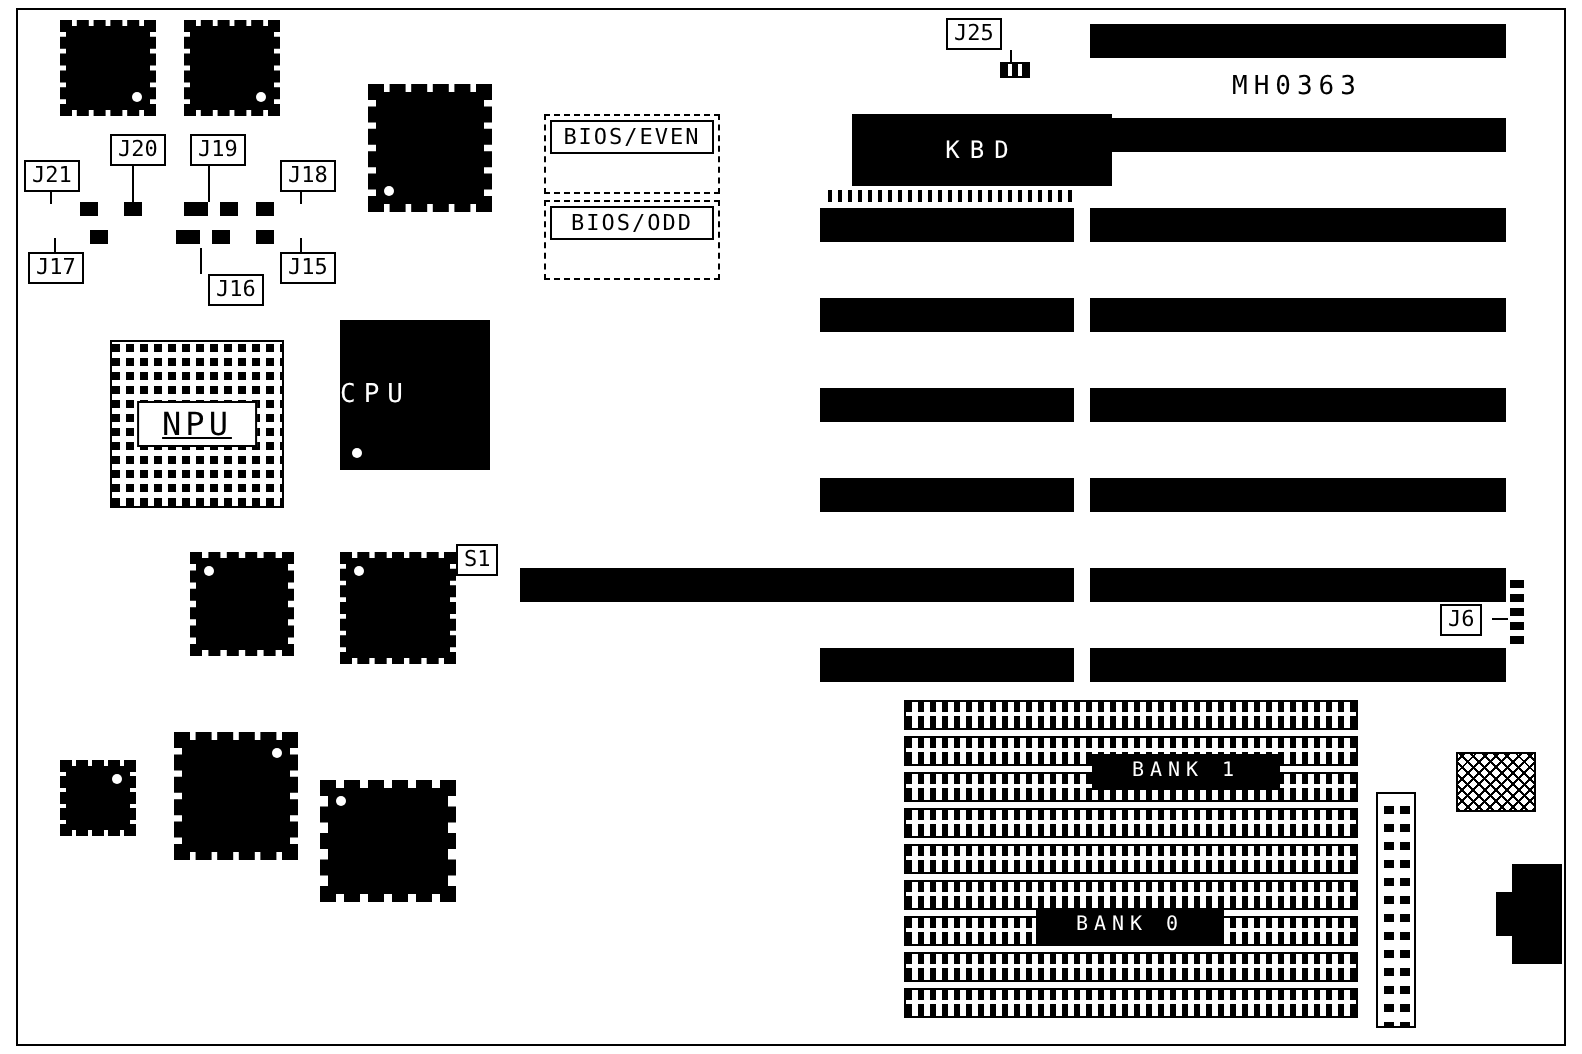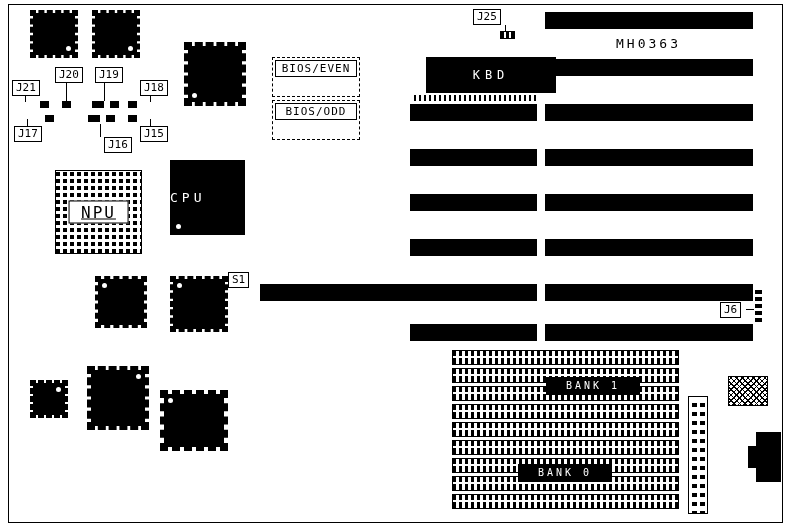--- a/index.html
+++ b/index.html
@@ -157,19 +157,19 @@
   <div class="simm" style="left:452px;top:368px;width:225px;"></div>
   <div class="simm" style="left:452px;top:386px;width:225px;"></div>
   <div class="simm" style="left:452px;top:404px;width:225px;"></div>
   <div class="simm" style="left:452px;top:422px;width:225px;"></div>
   <div class="simm" style="left:452px;top:440px;width:225px;"></div>
   <div class="simm" style="left:452px;top:458px;width:225px;"></div>
   <div class="simm" style="left:452px;top:476px;width:225px;"></div>
   <div class="simm" style="left:452px;top:494px;width:225px;"></div>
 
   <div class="bank" style="left:546px;top:377px;width:92px;">BANK 1</div>
-  <div class="bank" style="left:518px;top:454px;width:92px;margin-top:10px;">BANK 0</div>
+  <div class="bank" style="left:518px;top:454px;width:92px;">BANK 0</div>
 
   <div class="dipstrip" style="left:688px;top:396px;width:18px;height:116px;"></div>
   <div class="xhatch" style="left:728px;top:376px;width:38px;height:28px;"></div>
   <div class="abs" style="position:absolute;left:756px;top:432px;width:25px;height:50px;background:#000;"></div>
   <div class="abs" style="position:absolute;left:748px;top:446px;width:8px;height:22px;background:#000;"></div>
 </div>
 
 </body></html>

